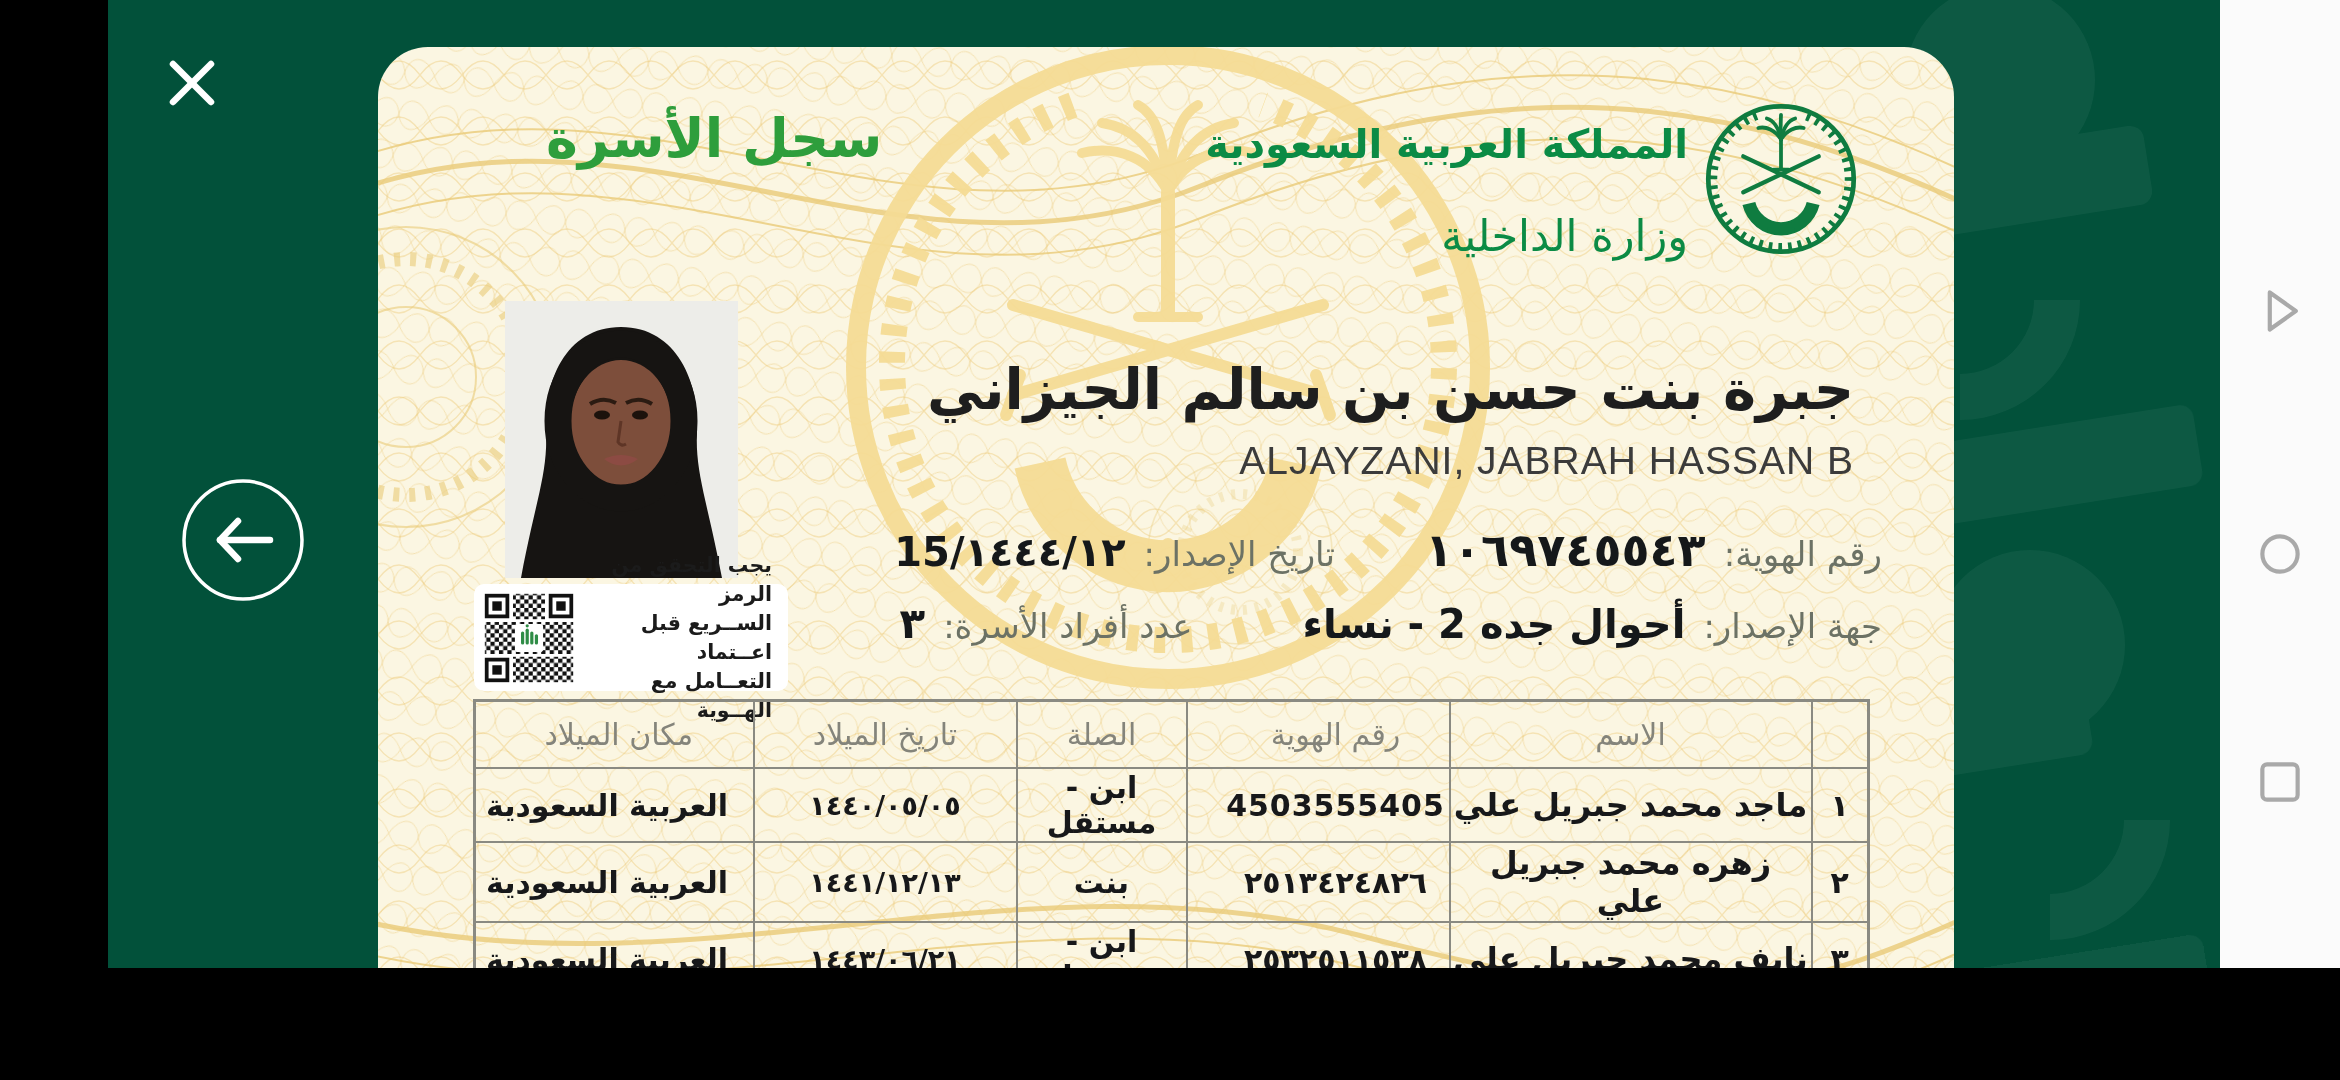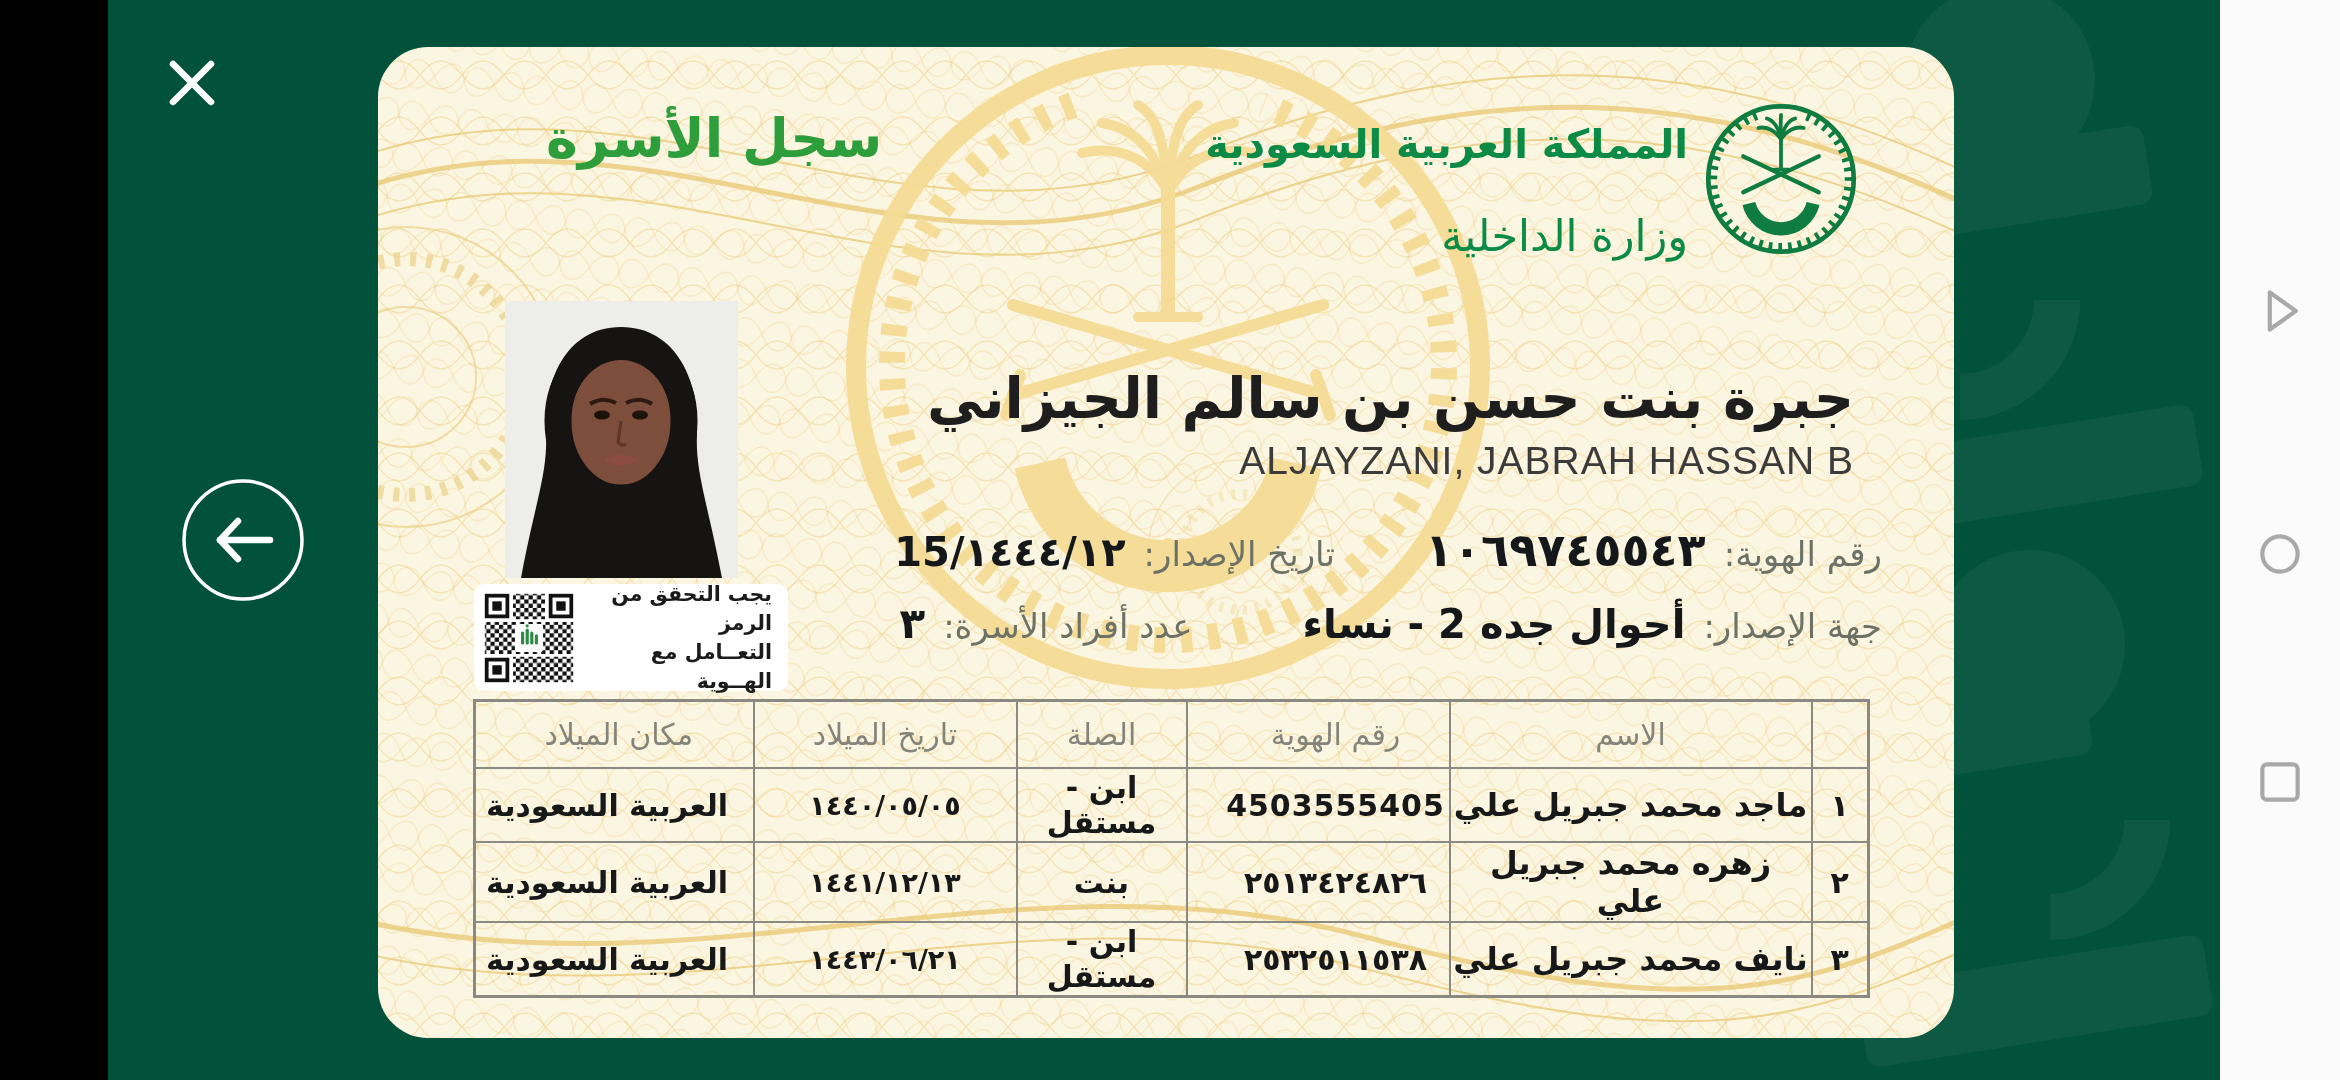--- a/index.html
+++ b/index.html
@@ -1,16 +1,16 @@
 <!DOCTYPE html>
 <html><head>
 <meta charset="utf-8">
 <style>
   html,body{margin:0;padding:0;background:#000;}
-  .screen{position:relative;width:2340px;height:1080px;overflow:hidden;
+  .screen{position:relative;width:2340px;height:968px;overflow:hidden;
           background:var(--bg-green,#02513A);font-family:"DejaVu Sans",sans-serif;}
   .black-strip{position:absolute;left:0;top:0;width:108px;height:1080px;background:#000;}
   .stage-deco{position:absolute;left:1700px;top:0;width:520px;height:1080px;}
 
   .close-btn{position:absolute;left:160px;top:52px;width:64px;height:64px;background:none;border:none;padding:0;cursor:pointer;}
   .back-btn{position:absolute;left:180px;top:477px;width:126px;height:126px;background:none;border:none;padding:0;cursor:pointer;}
 
   .card{position:absolute;left:378px;top:47px;width:1576px;height:991px;border-radius:50px;
         background:var(--card-cream,#FBF6E2);overflow:hidden;}
   .guilloche{position:absolute;left:0;top:0;}
@@ -27,21 +27,21 @@
             color:var(--ministry-green,#0B8B45);direction:rtl;white-space:nowrap;letter-spacing:1px;}
   .moi-emblem{position:absolute;left:1318px;top:47px;}
 
   .photo{position:absolute;left:127px;top:254px;width:233px;height:277px;overflow:hidden;}
 
   .qr-panel{position:absolute;left:96px;top:537px;width:314px;height:107px;background:#fff;
             border-radius:10px;display:flex;direction:rtl;align-items:center;padding:0 8px;box-sizing:border-box;}
   .qr-note{flex:1;font-size:20.5px;font-weight:700;color:#1B1B1B;text-align:right;line-height:29px;padding-inline-start:8px;}
   .qr-code{flex:none;}
 
-  .name-ar{position:absolute;right:100px;top:319px;font-size:56px;font-weight:700;color:#1E1E1E;
+  .name-ar{position:absolute;right:100px;top:310px;font-size:56px;font-weight:700;color:#1E1E1E;
            direction:rtl;white-space:nowrap;}
   .name-en{position:absolute;right:100px;top:392px;font-size:39px;color:#3B3B3B;letter-spacing:1px;
            font-family:"Liberation Sans",sans-serif;white-space:nowrap;}
 
   .info-line{position:absolute;right:72px;display:flex;direction:rtl;align-items:baseline;white-space:nowrap;}
   .line1{top:476px;gap:90px;}
   .line2{top:552px;gap:110px;}
   .pair{display:inline-flex;direction:rtl;align-items:baseline;gap:18px;}
   .lbl{font-size:34px;color:var(--label-gray,#6C7265);}
   .val{font-weight:700;color:#15181A;}
@@ -202,20 +202,21 @@
         <ellipse cx="97" cy="114" rx="8" ry="4.6" fill="#1C120C"></ellipse>
         <ellipse cx="135" cy="114" rx="8" ry="4.6" fill="#1C120C"></ellipse>
         <path d="M116 120 L113 141 Q116 146 121 143" stroke="#5E3526" stroke-width="3" fill="none"></path>
         <path d="M99 158 Q116 150 133 158 Q116 171 99 158 Z" fill="#8C4B43"></path>
       </svg>
     </div>
 
     <div class="qr-panel">
       <div class="qr-note">
         <div>يجب التحقق من الرمز</div>
+        <div>الســريع قبل اعــتماد</div>
         <div>التعــامل مع الهــوية</div>
       </div>
       <svg class="qr-code" viewBox="0 0 100 100" width="94" height="94">
         <defs>
           <pattern id="qrm" width="9" height="9" patternUnits="userSpaceOnUse">
             <rect width="4.5" height="4.5" fill="#111"></rect>
             <rect x="4.5" y="4.5" width="4.5" height="4.5" fill="#111"></rect>
           </pattern>
         </defs>
         <rect width="100" height="100" fill="#fff"></rect>

